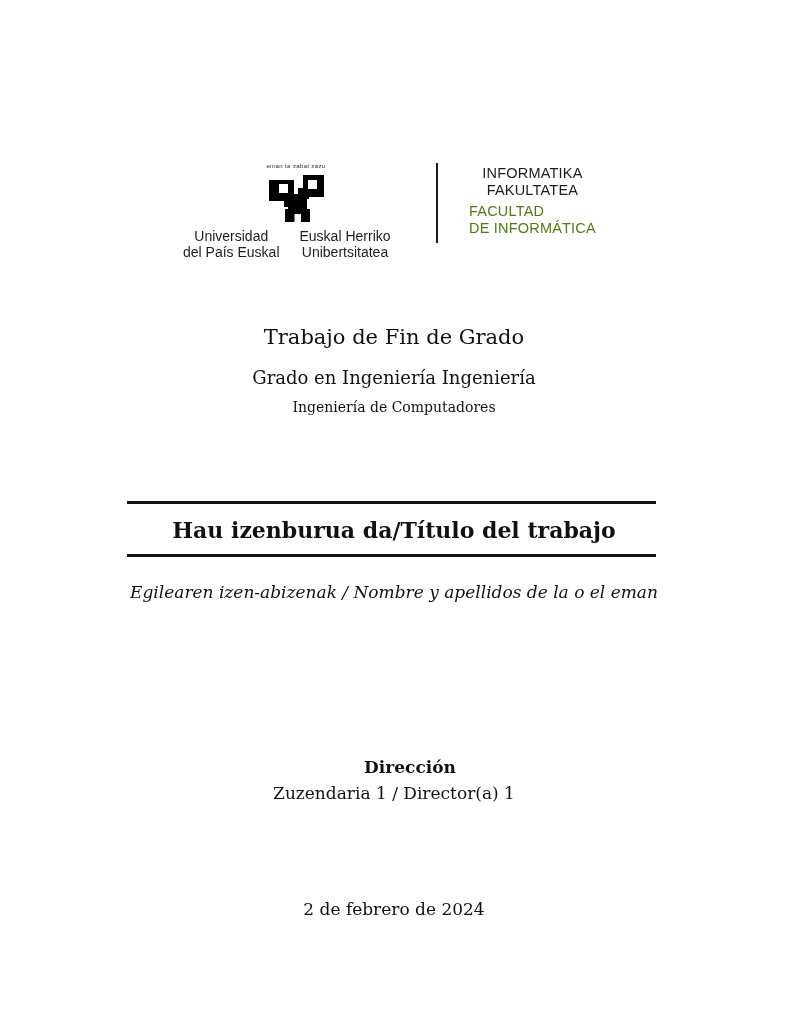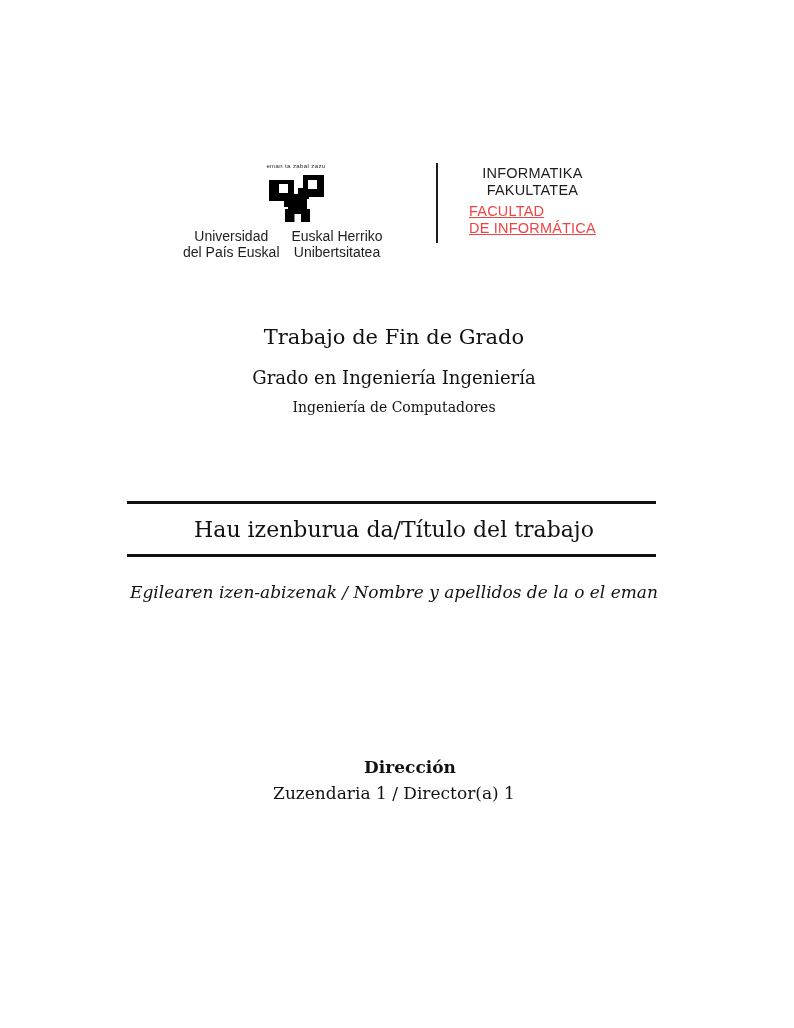--- a/index.html
+++ b/index.html
@@ -24,21 +24,21 @@
   }
   .logo-mark {
     position: absolute;
     top: 171px; left: 263px;
     width: 68px; height: 54px;
   }
   .uni-names {
     position: absolute;
     top: 228px; left: 183px;
     display: flex;
-    gap: 12px;
+    gap: 20px;
     font-family: "Liberation Sans", sans-serif;
     font-size: 14px;
     line-height: 16px;
     color: #1d1d1b;
   }
   .uni-names .col { text-align: center; white-space: nowrap; }
   .header-divider {
     position: absolute;
     top: 163px; left: 436px;
     width: 2px; height: 80px;
@@ -47,38 +47,38 @@
   .faculty {
     position: absolute;
     top: 165px; left: 469px;
     font-family: "Liberation Sans", sans-serif;
     font-size: 14.5px;
     line-height: 17px;
     letter-spacing: 0.2px;
     white-space: nowrap;
   }
   .faculty .eu { color: #1d1d1b; text-align: center; }
-  .faculty .es { color: #ef4444; text-decoration: underline; }
+  .faculty .es { color: #4d7c0f; }
   .faculty .group-gap { height: 4px; }
   
   .centered { position: absolute; left: 0; width: 788px; text-align: center; }
   .doc-type   { top: 325px; font-size: 21px; }
   .degree     { top: 367px; font-size: 18px; }
   .specialty  { top: 399px; font-size: 14px; }
   .rule {
     position: absolute;
     left: 127px; width: 529px; height: 2.5px;
     background: #111111;
   }
   .rule-top    { top: 501px; }
   .rule-bottom { top: 554px; }
   .work-title {
     top: 517px;
     font-size: 22px;
-    font-weight: normal;
+    font-weight: bold;
   }
   .author-line {
     top: 582px;
     font-size: 17px;
     font-style: italic;
   }
   .direction { top: 755px; font-size: 17px; line-height: 24px; }
   .direction .heading { font-weight: bold; margin-bottom: 2px; margin-left: 32px; }
   .date-line { top: 899px; font-size: 17px; }
 </style>
@@ -135,14 +135,15 @@
   <div class="centered work-title">Hau izenburua da/Título del trabajo</div>
   <div class="rule rule-bottom"></div>
 
   <div class="centered author-line">Egilearen izen-abizenak / Nombre y apellidos de la o el eman</div>
 
   <div class="centered direction">
     <div class="heading">Dirección</div>
     <div>Zuzendaria 1 / Director(a) 1</div>
   </div>
 
+  <div class="centered date-line">2 de febrero de 2024</div>
 
 </div>
 
 </body></html>

